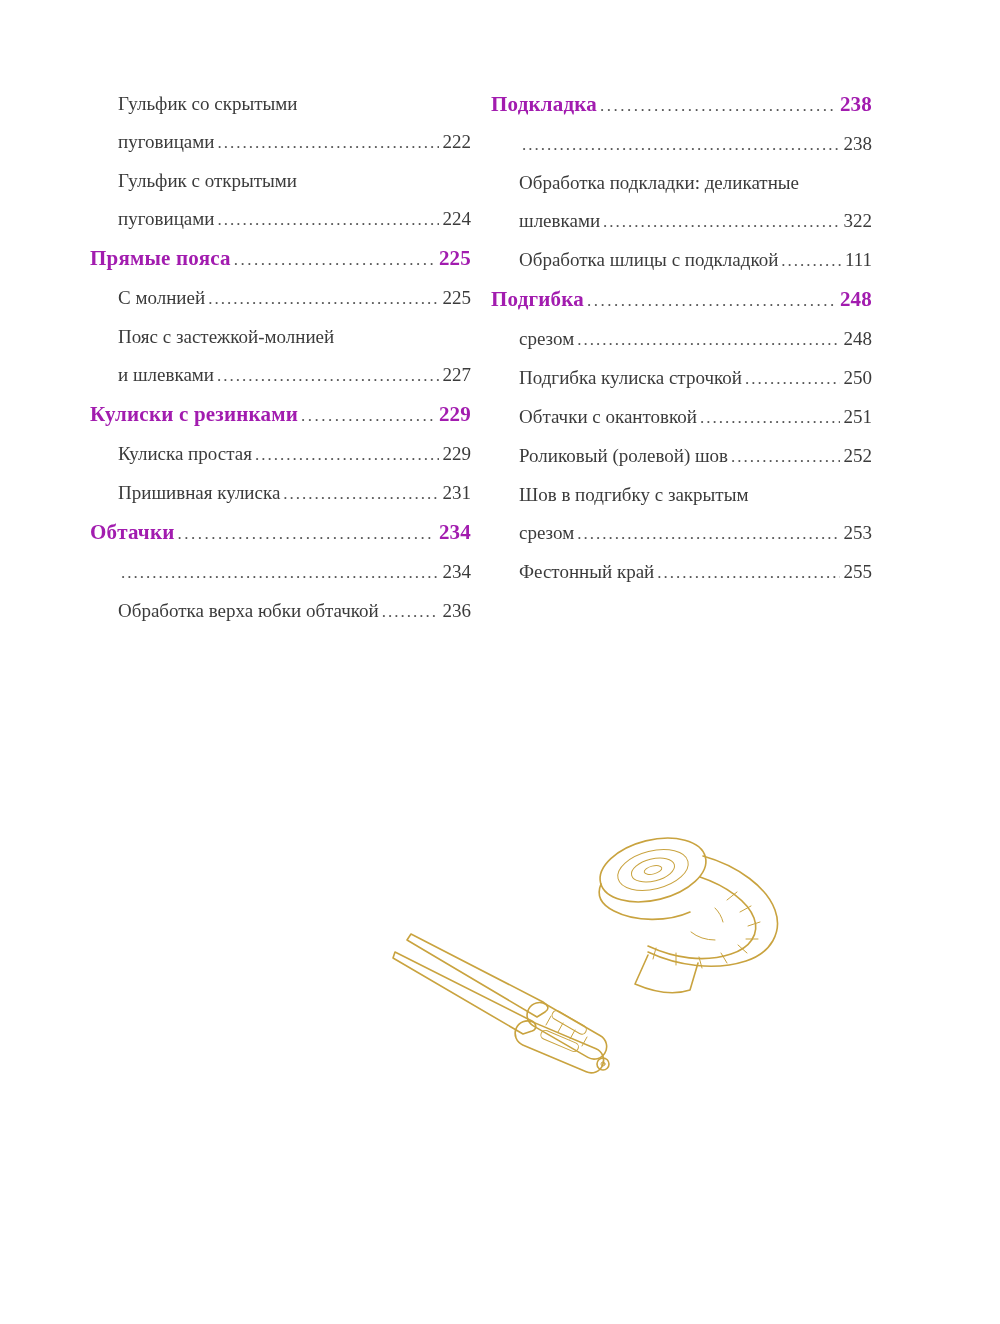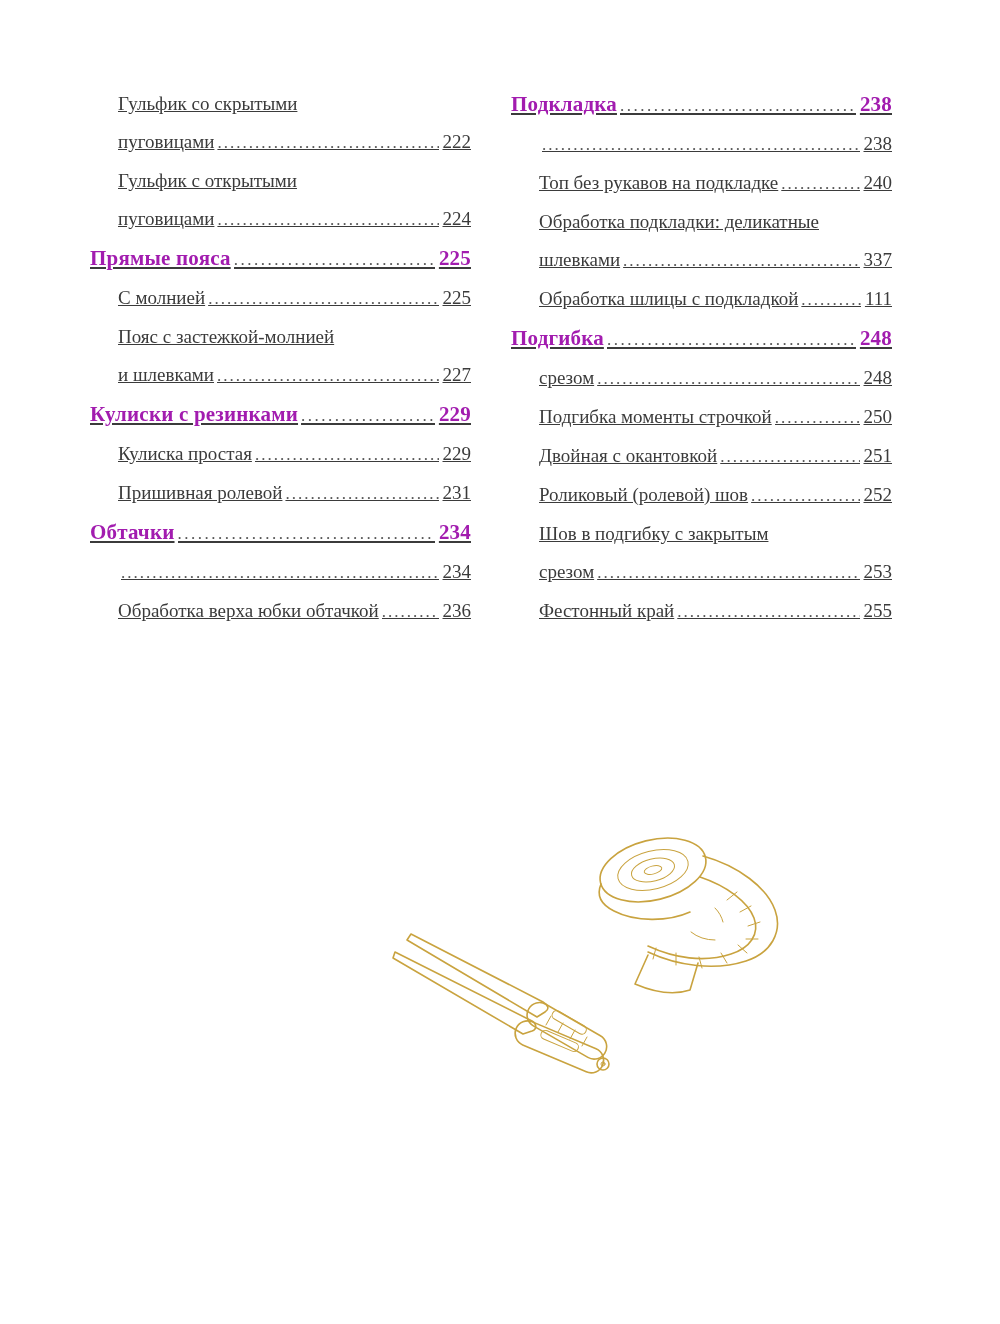--- a/index.html
+++ b/index.html
@@ -10,22 +10,21 @@
     color: #3b3b3b;
     position: relative;
     overflow: hidden;
   }
   .toc {
     position: absolute;
     top: 85px;
     left: 90px;
     width: 802px;
     display: flex;
-    gap: 40px;
-    text-decoration: underline;
+    gap: 20px;
   }
   .col { width: 381px; }
   .entry.sub  { padding-left: 28px; }
   .entry .line {
     font-size: 19px;
     line-height: 38px;
     display: flex;
     align-items: baseline;
     white-space: nowrap;
   }
@@ -121,21 +120,21 @@
       </div>
       <div class="entry sub">
         <div class="line main">
           <span class="t">Кулиска простая</span>
           <span class="leader"></span>
           <span class="page">229</span>
         </div>
       </div>
       <div class="entry sub">
         <div class="line main">
-          <span class="t">Пришивная ролевой</span>
+          <span class="t">Пришивная кулиска</span>
           <span class="leader"></span>
           <span class="page">231</span>
         </div>
       </div>
       <div class="entry heading">
         <div class="line main">
           <span class="t">Обтачки</span>
           <span class="leader"></span>
           <span class="page">234</span>
         </div>
@@ -162,32 +161,25 @@
           <span class="page">238</span>
         </div>
       </div>
       <div class="entry sub">
         <div class="line main">
           <span class="leader"></span>
           <span class="page">238</span>
         </div>
       </div>
       <div class="entry sub">
-        <div class="line main">
-          <span class="t">Топ без рукавов на подкладке</span>
-          <span class="leader"></span>
-          <span class="page">240</span>
-        </div>
-      </div>
-      <div class="entry sub">
         <div class="line pre">Обработка подкладки: деликатные</div>
         <div class="line main">
           <span class="t">шлевками</span>
           <span class="leader"></span>
-          <span class="page">337</span>
+          <span class="page">322</span>
         </div>
       </div>
       <div class="entry sub">
         <div class="line main">
           <span class="t">Обработка шлицы с подкладкой</span>
           <span class="leader"></span>
           <span class="page">111</span>
         </div>
       </div>
       <div class="entry heading">
@@ -199,28 +191,28 @@
       </div>
       <div class="entry sub">
         <div class="line main">
           <span class="t">срезом</span>
           <span class="leader"></span>
           <span class="page">248</span>
         </div>
       </div>
       <div class="entry sub">
         <div class="line main">
-          <span class="t">Подгибка моменты строчкой</span>
+          <span class="t">Подгибка кулиска строчкой</span>
           <span class="leader"></span>
           <span class="page">250</span>
         </div>
       </div>
       <div class="entry sub">
         <div class="line main">
-          <span class="t">Двойная с окантовкой</span>
+          <span class="t">Обтачки с окантовкой</span>
           <span class="leader"></span>
           <span class="page">251</span>
         </div>
       </div>
       <div class="entry sub">
         <div class="line main">
           <span class="t">Роликовый (ролевой) шов</span>
           <span class="leader"></span>
           <span class="page">252</span>
         </div>

